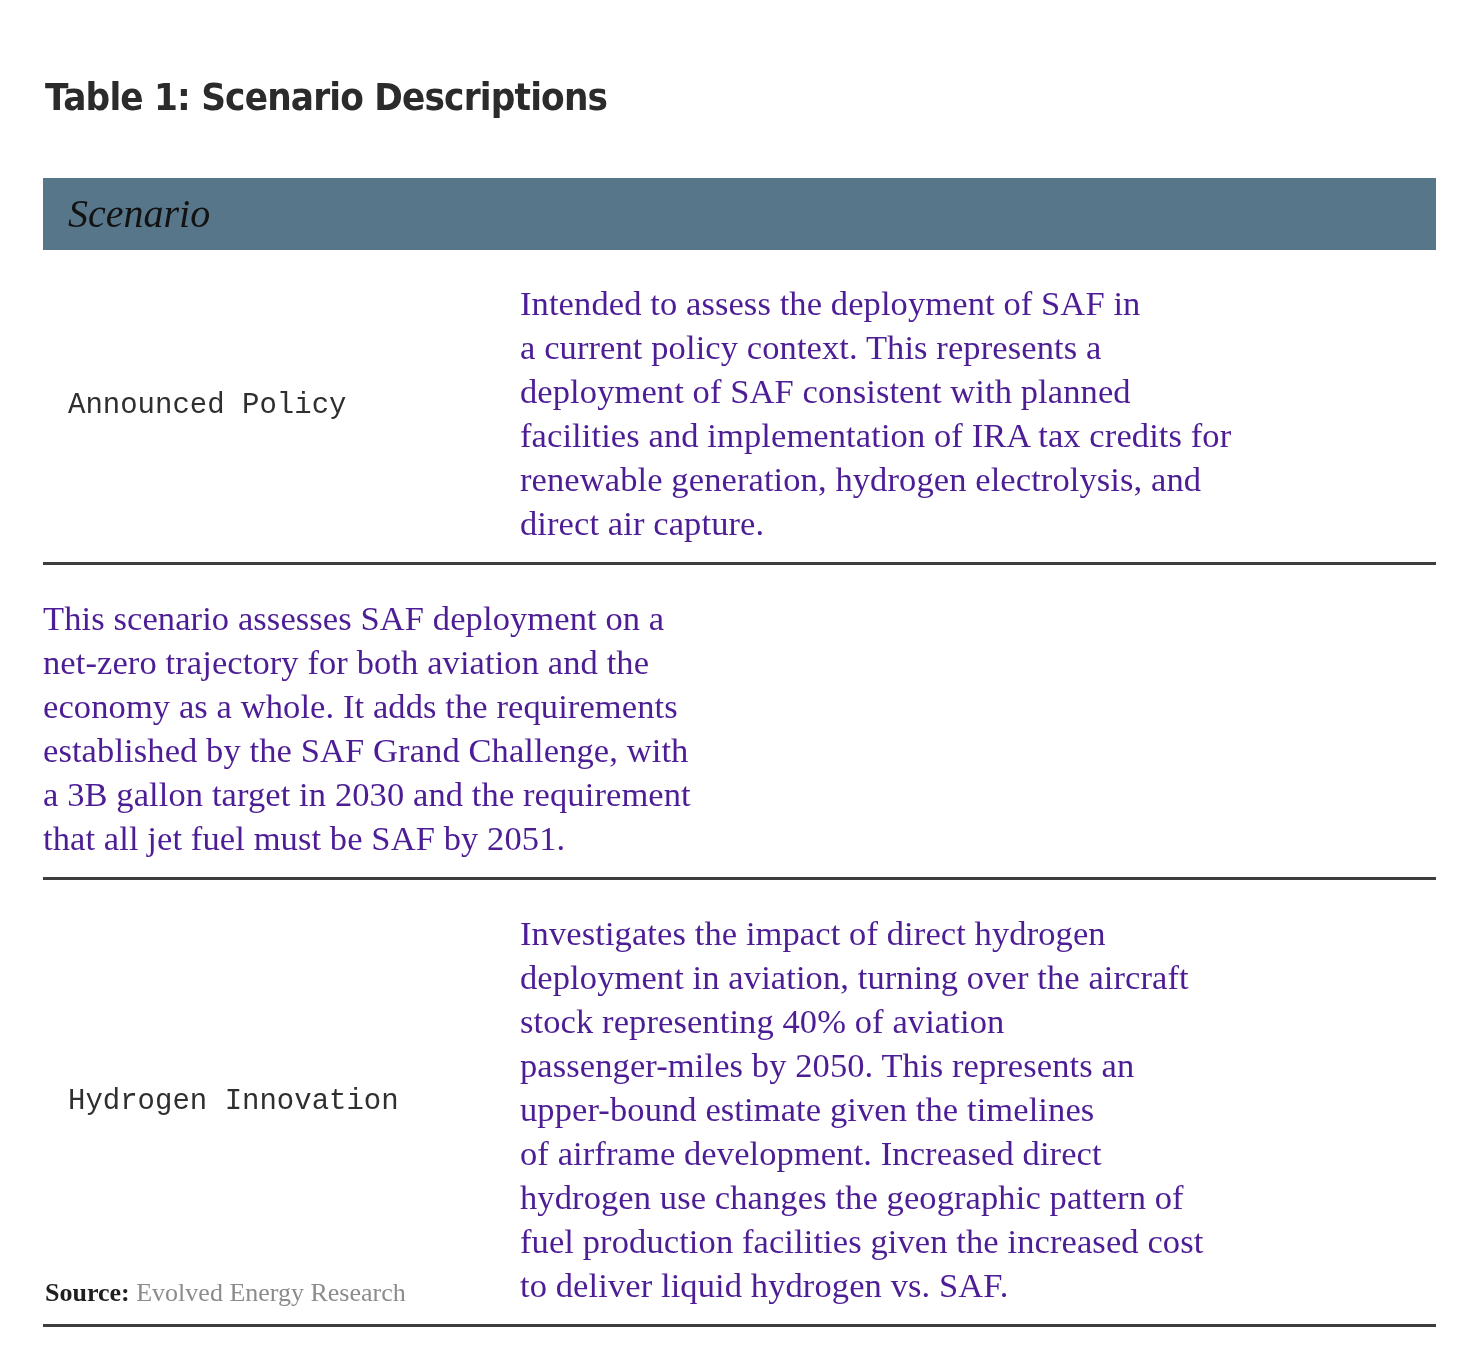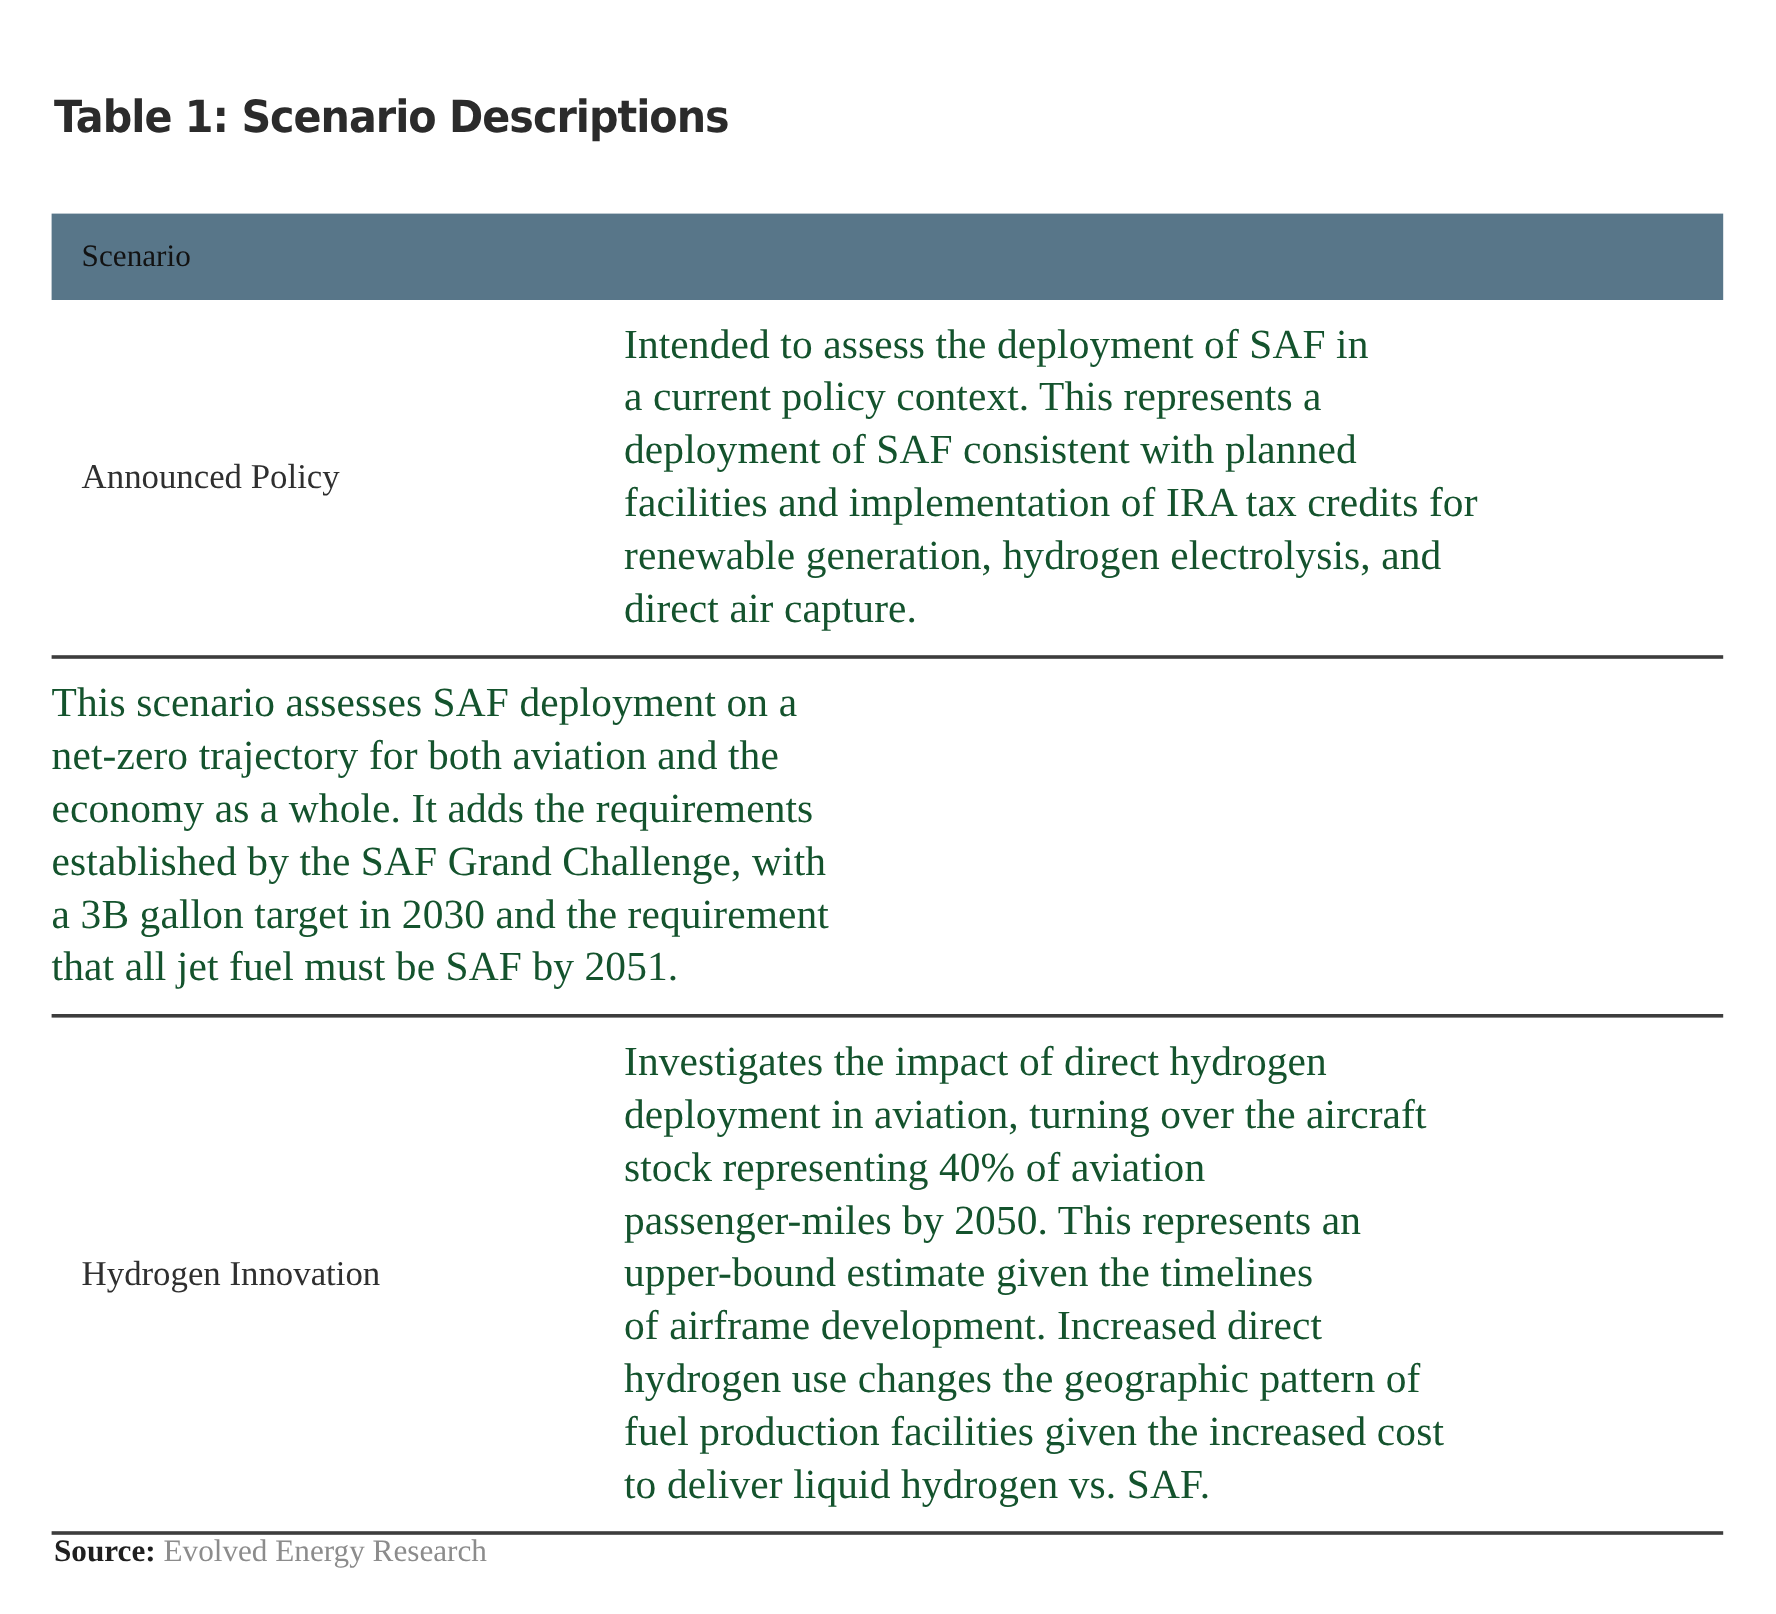--- a/index.html
+++ b/index.html
@@ -46,23 +46,24 @@
     width: 1393px;
   }
 
   .t-header {
     display: flex;
     background: #587689;
     height: 72px;
     align-items: center;
   }
   .t-header .cell {
-    font-size: 26px;
+    font-size: 40px;
     color: #121212;
     line-height: 1;
+    font-style: italic;
   }
   .col-scenario {
     width: 477px;
     box-sizing: border-box;
     padding-left: 25px;
     flex: 0 0 477px;
   }
   .col-description {
     box-sizing: border-box;
     padding-left: 0px;
@@ -72,36 +73,36 @@
   .t-row {
     display: flex;
     align-items: center;
     border-bottom: 3px solid #3d3d3d;
   }
   .t-row:last-of-type {
     border-bottom: 3px solid #3d3d3d;
   }
 
   .scenario-label {
-    font-family: Liberation Serif, serif;
+    font-family: Liberation Mono, monospace;
     font-size: 29px;
     font-weight: 400;
     color: #2f2f2f;
     line-height: 1.25;
     padding-left: 25px;
     box-sizing: border-box;
   }
 
   .desc-text {
     font-family: "Liberation Serif", "DejaVu Serif", serif;
     font-size: 34.5px;
     line-height: 1.275;
-    color: #14532d;
+    color: #4c1d95;
     white-space: pre-line;
-    padding-top: 16px;
+    padding-top: 32px;
     padding-bottom: 16px;
     letter-spacing: 0.1px;
   }
 
   .row-1 { min-height: 272px; }
   .row-2 { min-height: 290px; }
   .row-3 { min-height: 410px; }
 
   
   .source-line {

